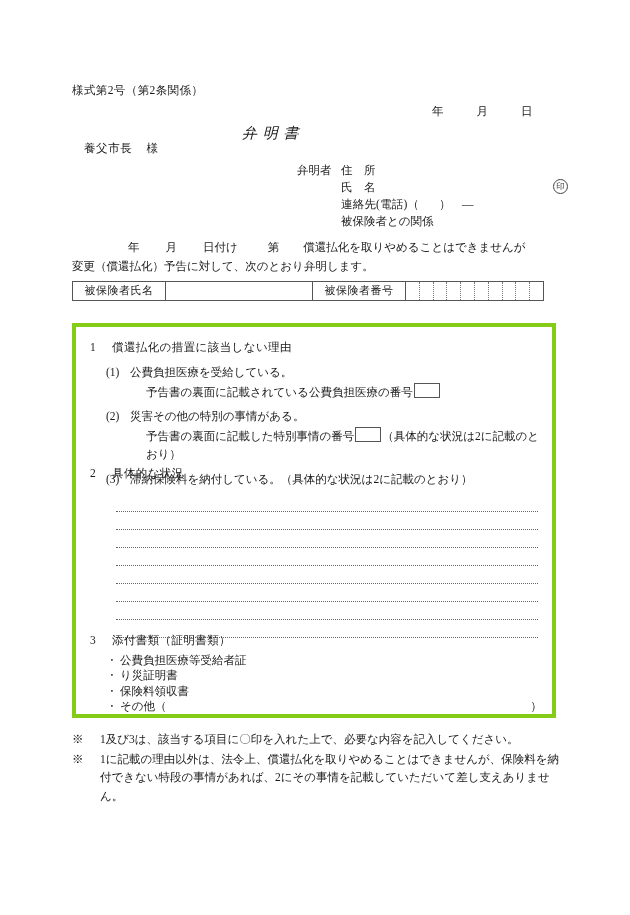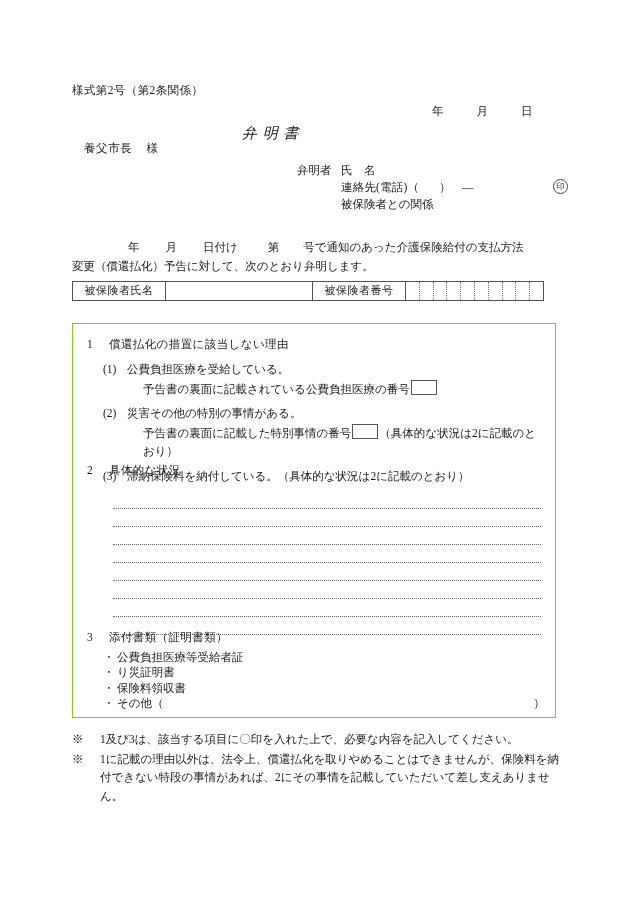--- a/index.html
+++ b/index.html
@@ -145,21 +145,21 @@
   }
   .digit-cell:last-child { border-right: none; }
 
   
   .content-box {
     position: absolute;
     left: 72px;
     top: 323px;
     width: 484px;
     height: 395px;
-    border: 1px solid #84cc16;
+    border: 4px solid #84cc16;
     box-sizing: border-box;
     font-size: 11.5px;
   }
 
   .sec {
     position: relative;
   }
   .sec-head {
     display: block;
     white-space: nowrap;
@@ -263,34 +263,37 @@
     <span class="ch">書</span>
   </div>
 
   <div class="addressee">
     <span>養父市長</span><span class="sama">様</span>
   </div>
 
   <div class="declarant">
     <span class="lbl">弁明者</span><span class="fields">
       <span class="fld">
+        <span>住　所</span>
+      </span>
+      <span class="fld">
         <span>氏　名</span>
       </span>
       <span class="fld">
         <span class="tel-paren">連絡先(電話)（</span><span class="tel-gap"></span><span>）</span><span class="tel-dash">―</span>
       </span>
       <span class="fld">
         <span>被保険者との関係</span>
       </span>
       <span class="seal">印</span>
     </span>
   </div>
 
   <div class="notice-para">
-    <span class="indent"></span><span>年</span><span class="g"></span><span>月</span><span class="g"></span><span>日付け</span><span class="g2"></span><span>第</span><span class="g3"></span><span>号で通知のあった介護保険給付の支払方法</span><br>
+    <span class="indent"></span><span>年</span><span class="g"></span><span>月</span><span class="g"></span><span>日付け</span><span class="g2"></span><span>第</span><span class="g3"></span><span>償還払化を取りやめることはできませんが</span><br>
     <span>変更（償還払化）予告に対して、次のとおり弁明します。</span>
   </div>
 
   <table class="insured-table">
     <tbody>
         <tr>
       <td class="lbl">被保険者氏名</td>
       <td class="val-name"></td>
       <td class="lbl2">被保険者番号</td>
       <td class="digits">

